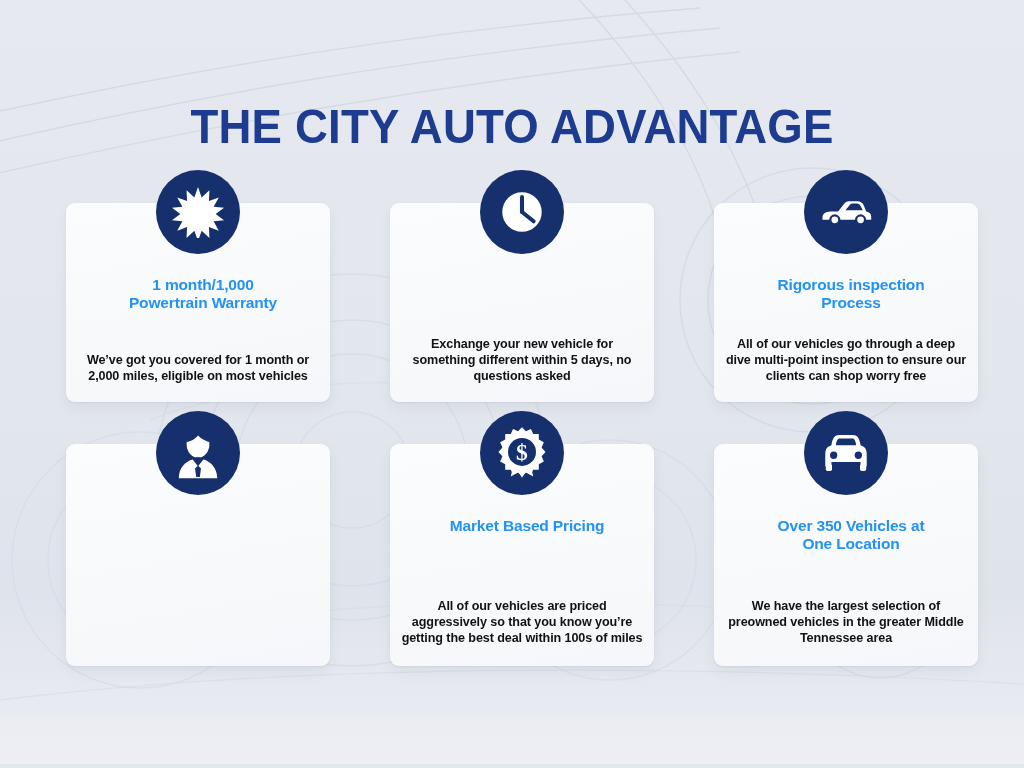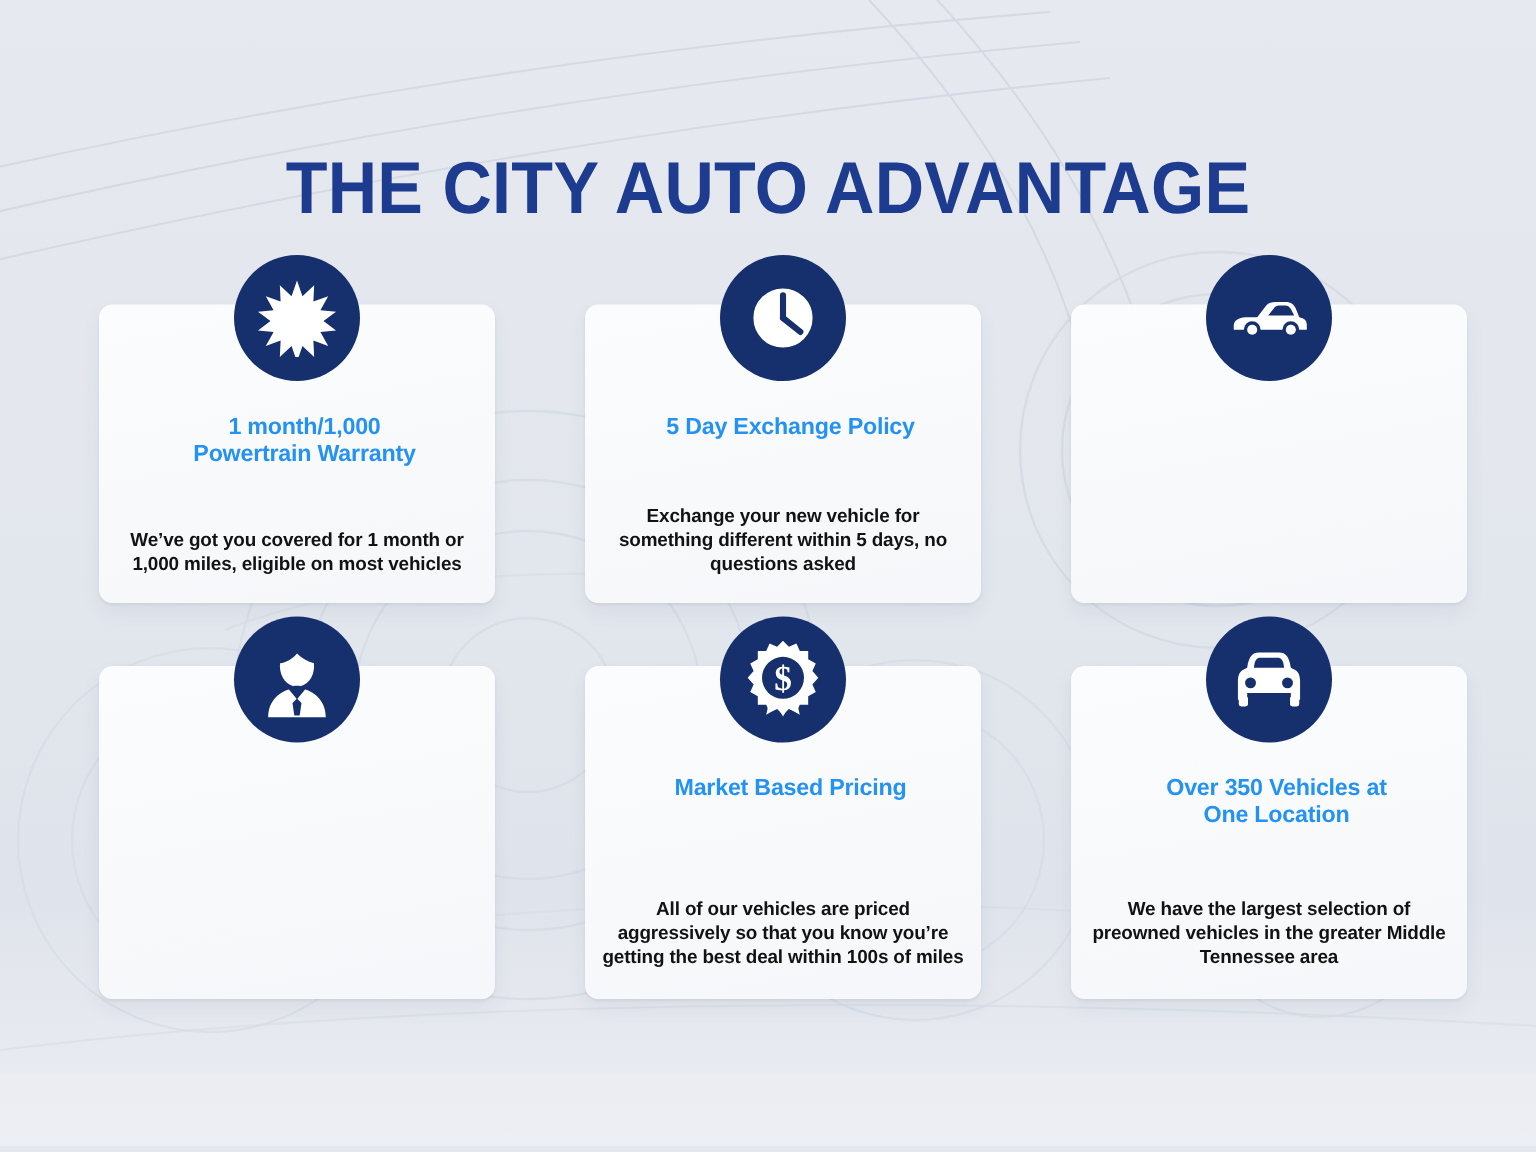--- a/index.html
+++ b/index.html
@@ -164,49 +164,51 @@
     <div class="card">
       <div class="icon-wrap">
         <svg width="52" height="52" viewBox="0 0 100 100" xmlns="http://www.w3.org/2000/svg">
           <polygon fill="#ffffff" points="50,2 57,22 72,8 71,29 90,22 80,40 100,42 84,54 100,66 80,68 90,86 71,79 72,100 57,86 50,106 43,86 28,100 29,79 10,86 20,68 0,66 16,54 0,42 20,40 10,22 29,29 28,8 43,22"></polygon>
         </svg>
       </div>
       <div class="card-heading">
         <span>1 month/1,000</span><br>
         <span>Powertrain Warranty</span>
       </div>
-      <div class="card-body">We’ve got you covered for 1 month or 1,000 miles, eligible on most vehicles</div>
+      <div class="card-body">We’ve got you covered for 1 month or 2,000 miles, eligible on most vehicles</div>
     </div>
 
     <div class="card">
       <div class="icon-wrap">
         <svg width="58" height="58" viewBox="0 0 100 100" xmlns="http://www.w3.org/2000/svg">
           <circle cx="50" cy="50" r="41" fill="#ffffff"></circle>
           <circle cx="50" cy="50" r="41" fill="none" stroke="#16306e" stroke-width="14"></circle>
           <line x1="50" y1="50" x2="50" y2="24" stroke="#16306e" stroke-width="7" stroke-linecap="round"></line>
           <line x1="50" y1="50" x2="70" y2="66" stroke="#16306e" stroke-width="7" stroke-linecap="round"></line>
         </svg>
-      </div>
-      <div class="card-heading">
-        <span>5 Day Exchange Policy</span>
       </div>
       <div class="card-body">Exchange your new vehicle for something different within 5 days, no questions asked</div>
     </div>
 
     <div class="card">
       <div class="icon-wrap">
         <svg width="56" height="56" viewBox="0 0 100 100" xmlns="http://www.w3.org/2000/svg">
           <path fill="#ffffff" d="M8 60 C 8 52 14 50 22 49 L 36 49 L 46 36 C 49 32 53 31 58 31 L 70 31 C 76 31 80 34 82 39 L 86 49 C 92 50 95 53 95 58 L 95 64 L 8 64 Z"></path>
           <circle cx="30" cy="64" r="10" fill="#16306e"></circle>
           <circle cx="30" cy="64" r="6" fill="#ffffff"></circle>
           <circle cx="76" cy="64" r="10" fill="#16306e"></circle>
           <circle cx="76" cy="64" r="6" fill="#ffffff"></circle>
           <path fill="#16306e" d="M49 47 L 57 37 C 59 35 61 35 63 35 L 69 35 C 73 35 75 37 77 41 L 80 47 Z"></path>
         </svg>
       </div>
+      <div class="card-heading">
+        <span>Rigorous inspection</span><br>
+        <span>Process</span>
+      </div>
+      <div class="card-body">All of our vehicles go through a deep dive multi-point inspection to ensure our clients can shop worry free</div>
     </div>
 
     <div class="card tall">
       <div class="icon-wrap">
         <svg width="60" height="60" viewBox="0 0 100 100" xmlns="http://www.w3.org/2000/svg">
           <ellipse cx="50" cy="35" rx="19" ry="23" fill="#ffffff"></ellipse>
           <path fill="#16306e" d="M31 32 C 31 18 40 11 50 11 C 61 11 69 18 69 32 C 62 30 55 26 50 21 C 45 27 38 31 31 32 Z"></path>
           <path fill="#ffffff" d="M18 92 C 18 74 30 64 41 61 L 50 72 L 59 61 C 70 64 82 74 82 92 Z"></path>
           <path fill="#16306e" d="M44 60 L 50 70 L 56 60 L 53 57 L 47 57 Z"></path>
           <path fill="#16306e" d="M50 71 L 55 76 L 53 90 L 47 90 L 45 76 Z"></path>

